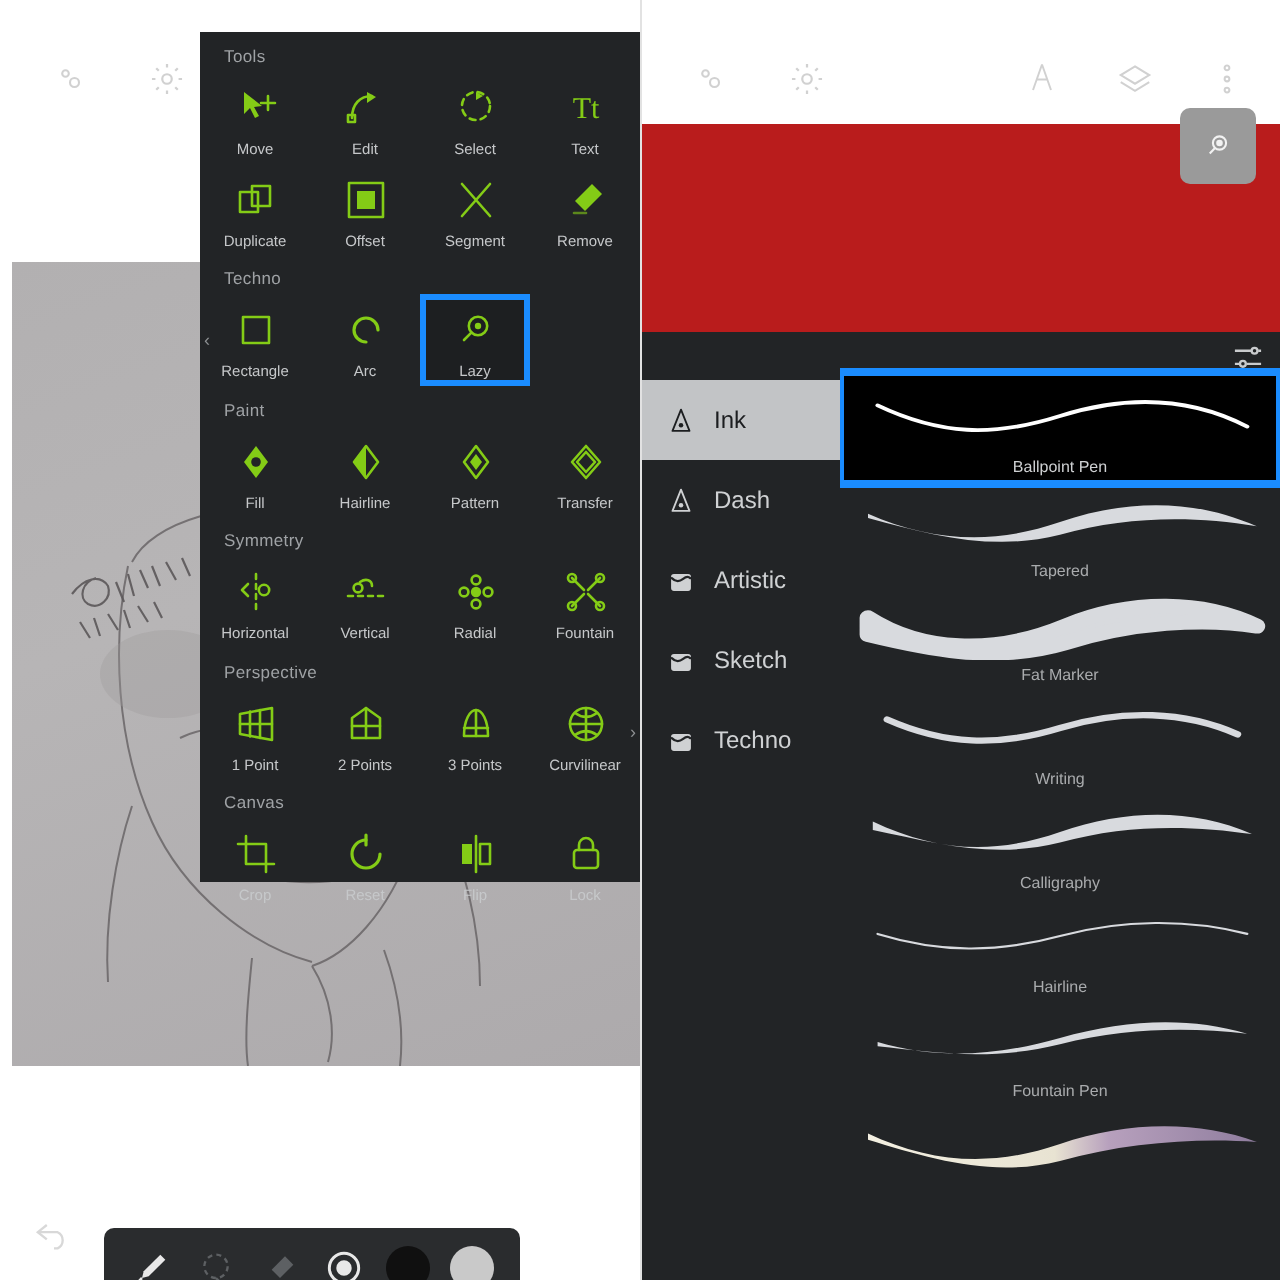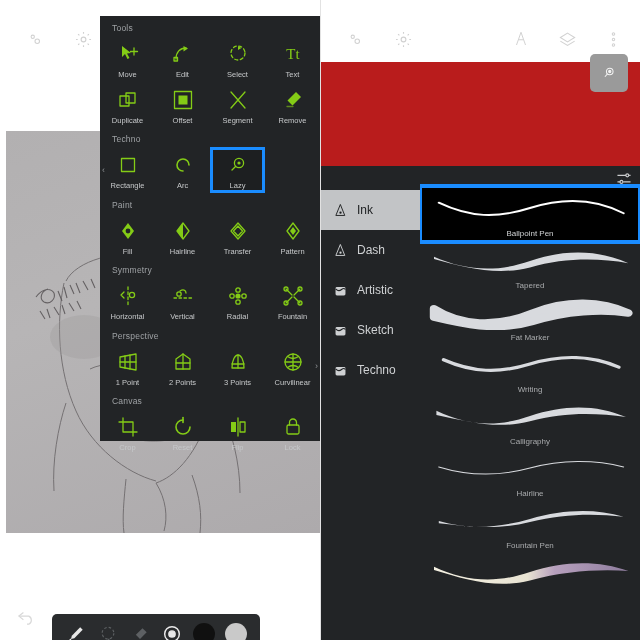--- a/index.html
+++ b/index.html
@@ -313,34 +313,34 @@
             <svg width="24" height="24" viewBox="0 0 24 24" fill="none" stroke="currentColor" stroke-width="1.3" stroke-linecap="round" stroke-linejoin="round">
               <path d="M12 4 L18 12 L12 20 L6 12 Z" fill="none"></path>
               <path d="M12 4 L6 12 L12 20 Z" fill="currentColor" stroke="none"></path>
             </svg>
           </div>
           <div class="tool-txt">Hairline</div>
         </div>
         <div class="tool-cell">
           <div class="tool-ico">
             <svg width="24" height="24" viewBox="0 0 24 24" fill="none" stroke="currentColor" stroke-width="1.3" stroke-linecap="round" stroke-linejoin="round">
+              <path d="M12 4 L18 12 L12 20 L6 12 Z"></path>
+              <path d="M12 8 L15 12 L12 16 L9 12 Z" fill="currentColor" stroke="none"></path>
+            </svg>
+          </div>
+          <div class="tool-txt">Pattern</div>
+        </div>
+        <div class="tool-cell">
+          <div class="tool-ico">
+            <svg width="24" height="24" viewBox="0 0 24 24" fill="none" stroke="currentColor" stroke-width="1.3" stroke-linecap="round" stroke-linejoin="round">
               <path d="M12 4 L19 12 L12 20 L5 12 Z"></path>
               <path d="M12 7 L16.5 12 L12 17 L7.5 12 Z"></path>
             </svg>
           </div>
           <div class="tool-txt">Transfer</div>
-        </div>
-        <div class="tool-cell">
-          <div class="tool-ico">
-            <svg width="24" height="24" viewBox="0 0 24 24" fill="none" stroke="currentColor" stroke-width="1.3" stroke-linecap="round" stroke-linejoin="round">
-              <path d="M12 4 L18 12 L12 20 L6 12 Z"></path>
-              <path d="M12 8 L15 12 L12 16 L9 12 Z" fill="currentColor" stroke="none"></path>
-            </svg>
-          </div>
-          <div class="tool-txt">Pattern</div>
         </div>
       </div>
       <div class="section-label">Symmetry</div>
       <div class="tool-grid">
         <div class="tool-cell">
           <div class="tool-ico">
             <svg width="24" height="24" viewBox="0 0 24 24" fill="none" stroke="currentColor" stroke-width="1.3" stroke-linecap="round" stroke-linejoin="round">
               <path d="M12 3 v18" stroke-dasharray="2.5 2.5"></path>
               <path d="M8 8 L5 11 L8 14"></path>
               <circle cx="16" cy="11" r="2.6"></circle>

